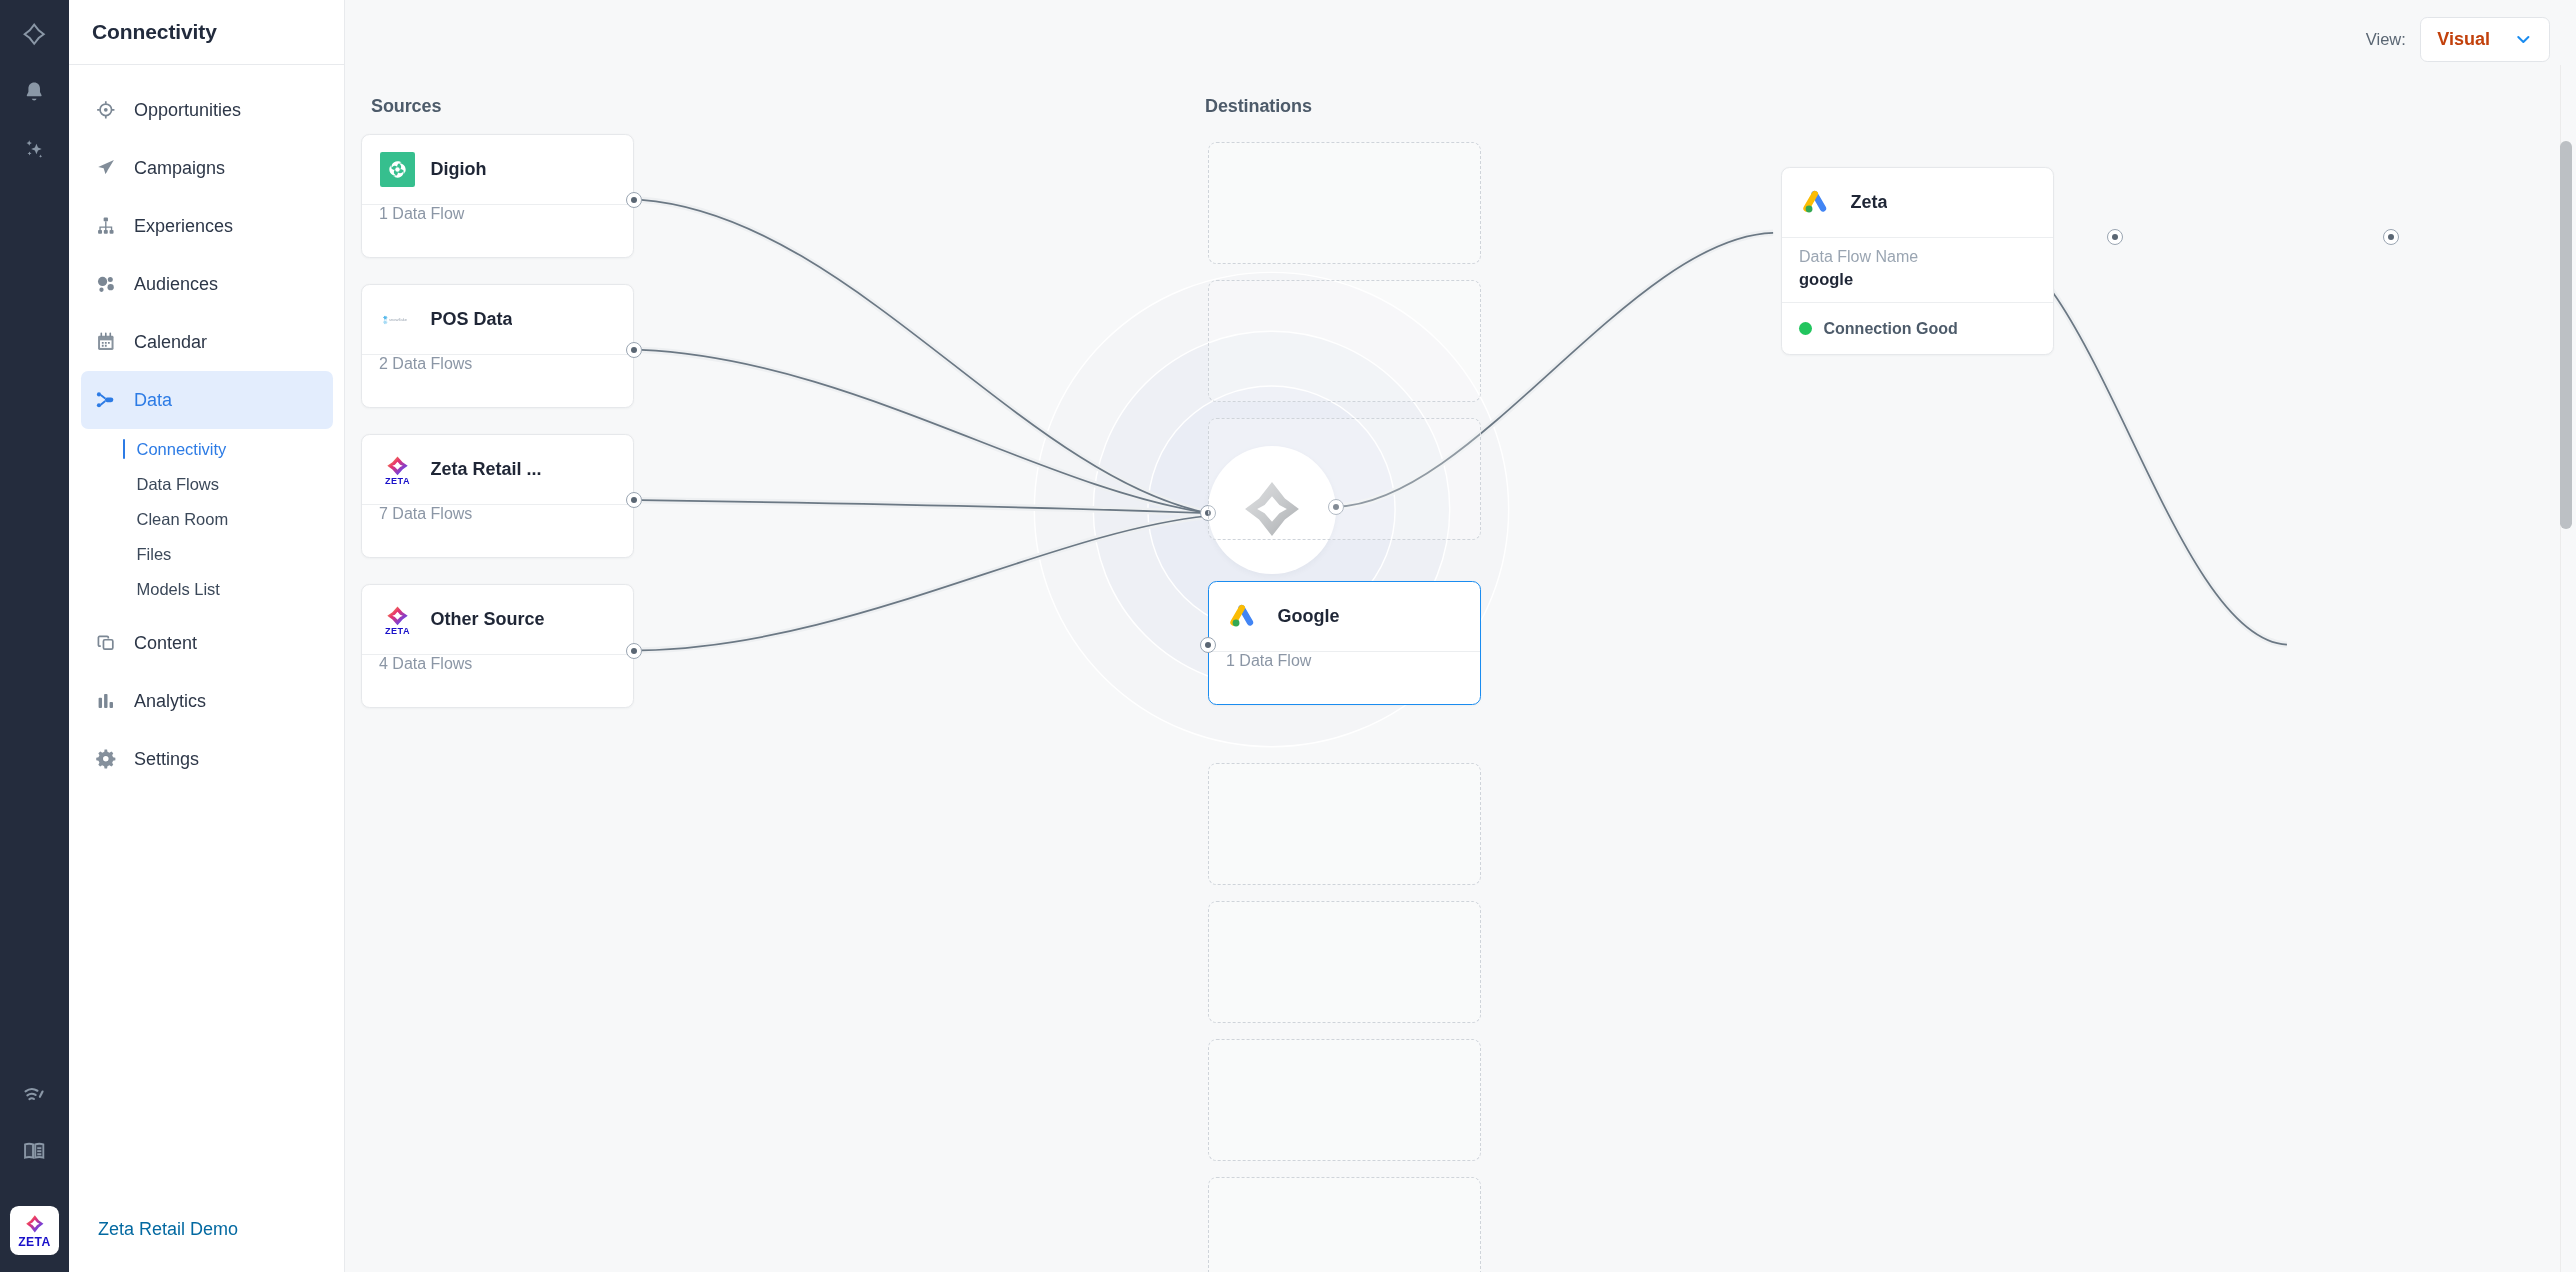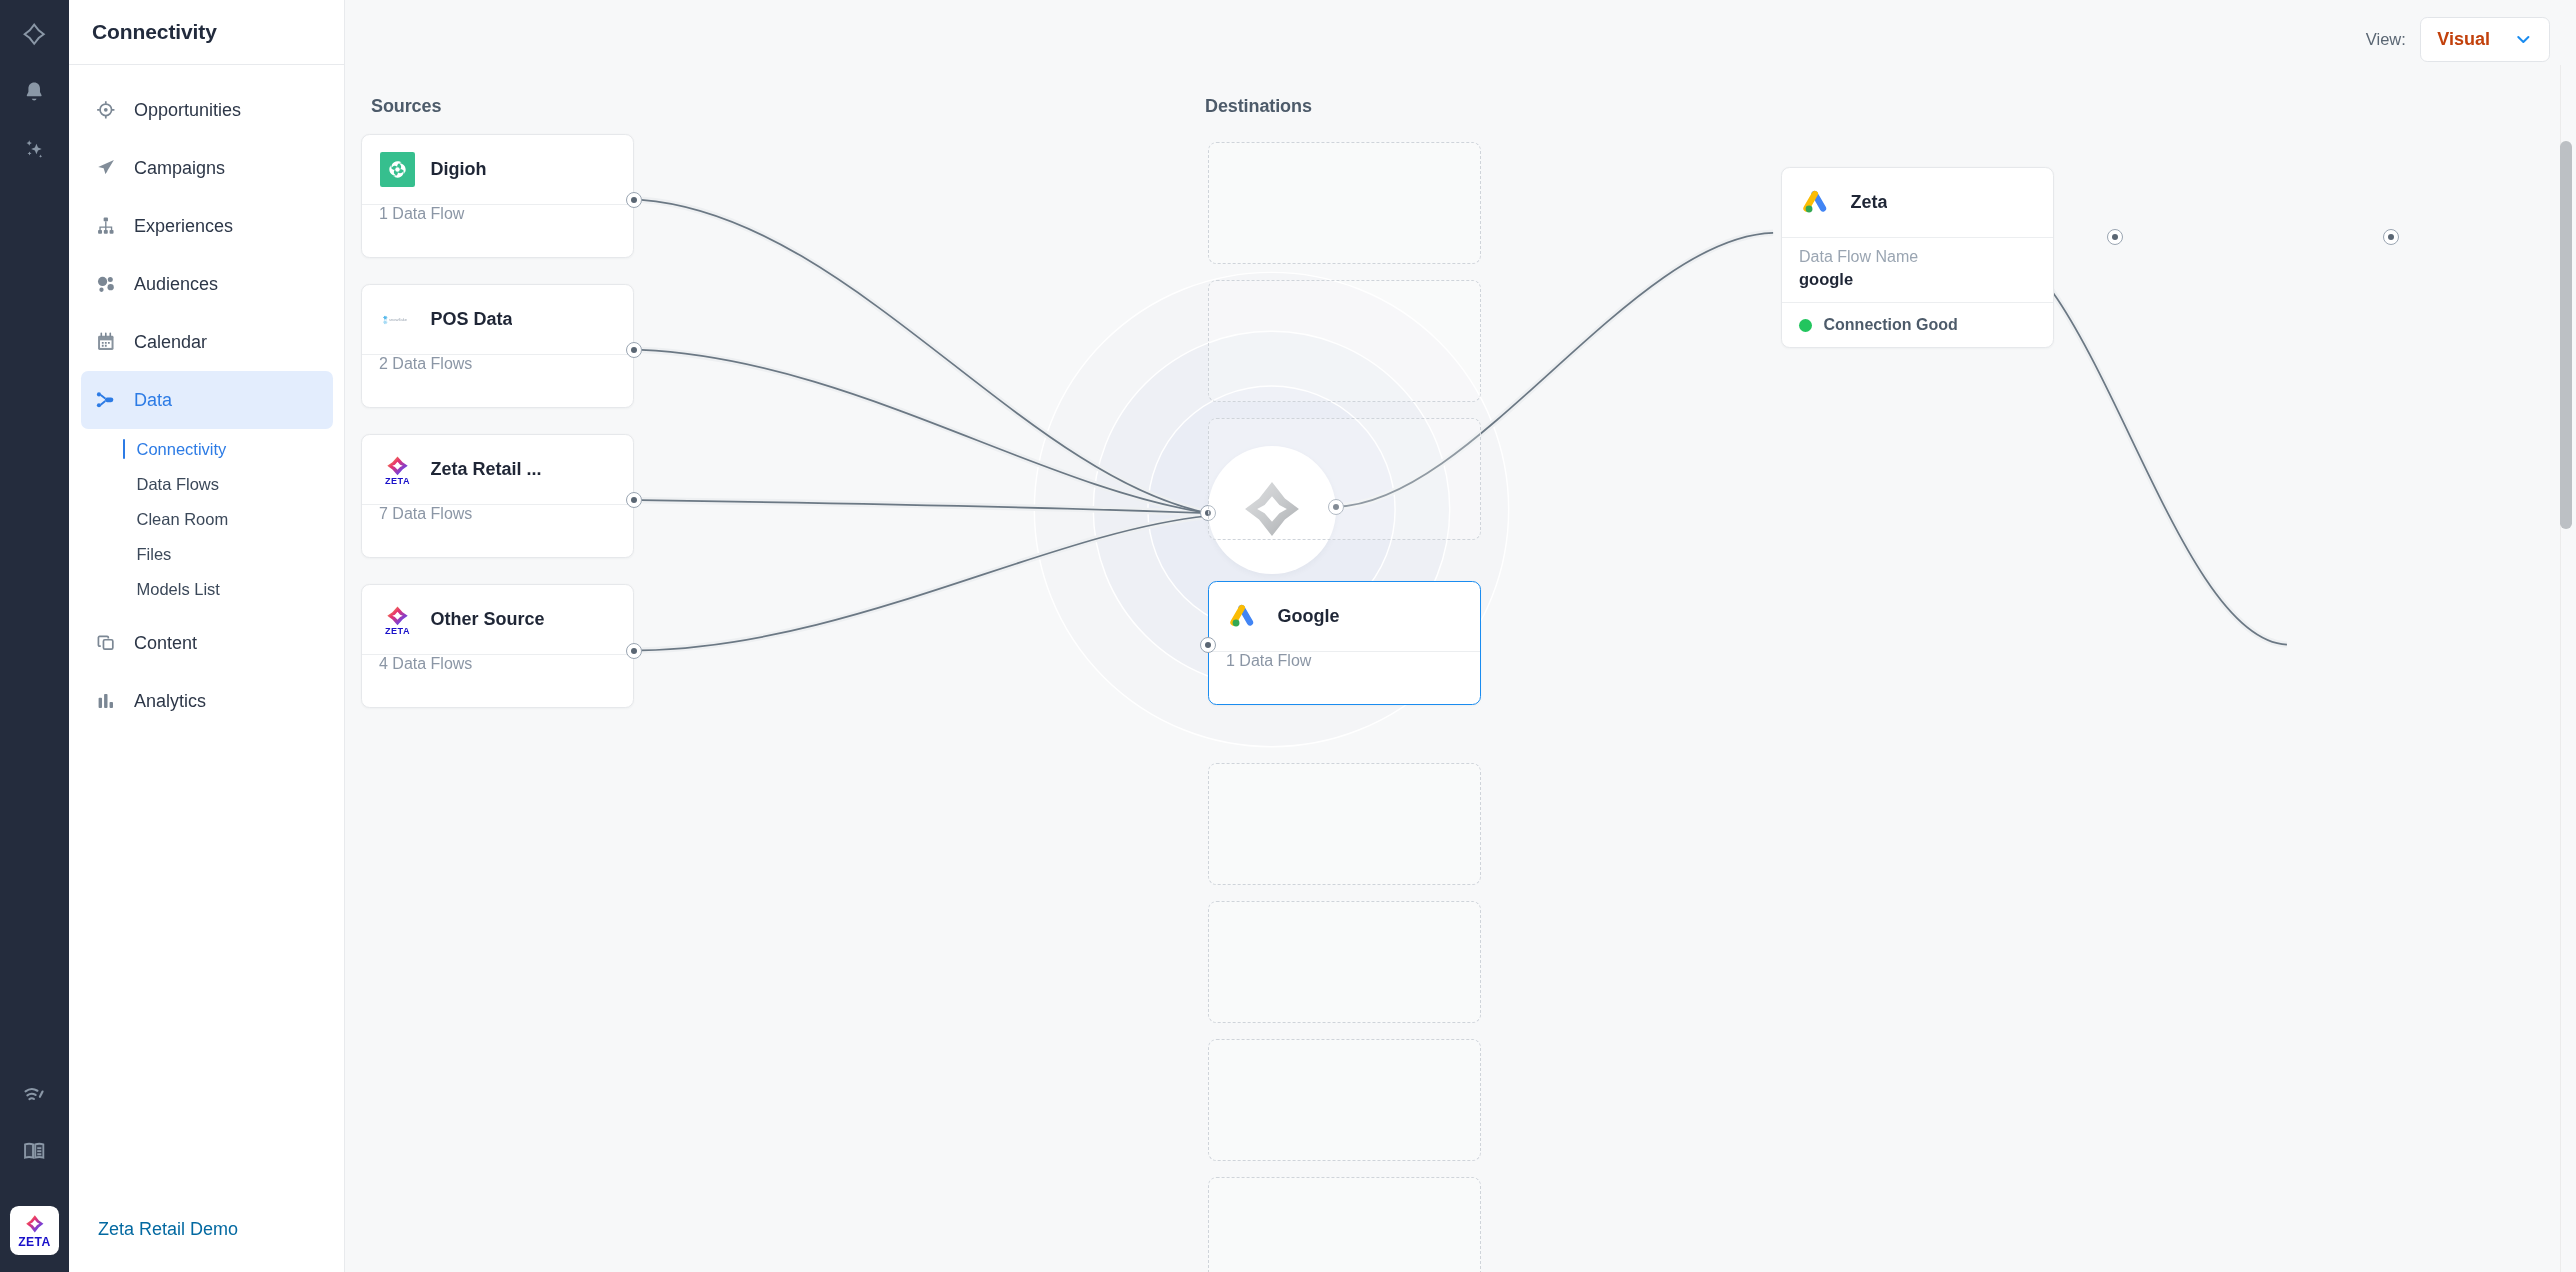--- a/index.html
+++ b/index.html
@@ -145,21 +145,21 @@
   .card-row {
     border-top: 0.7px solid #eceef0;
     padding: 0 17px; height: 53px;
     display: flex; align-items: flex-start;
   }
   .card-sub { font-size: 16px; color: #8b96a5; }
   .card-field { padding: 10px 17px 13px 17px; border-top: 0.7px solid #eceef0; }
   .field-label { font-size: 16px; color: #9aa5b2; margin-bottom: 4.3px; }
   .field-value { font-size: 16.5px; font-weight: bold; color: #1f2636; }
   .card-status {
-    border-top: 0.7px solid #eceef0; height: 45px;
+    border-top: 0.7px solid #eceef0; height: 52px;
     display: flex; align-items: center; gap: 11.5px; padding: 0 17px;
   }
   .dot-ok { width: 13px; height: 13px; border-radius: 50%; background: #22c55e; flex:0 0 13px;}
   .status-text { font-size: 16px; font-weight: bold; color: #4d5b6a; }
 
   .card.selected { border: 1.4px solid #1a8cf0; }
 
   
   .slot {
     position: absolute; width: 273px; height: 122px;
@@ -363,20 +363,30 @@
         <span class="ni-icon">
           <svg width="21.6" height="21.6" viewBox="0 0 24 24" fill="currentColor">
             <rect x="4" y="8.6" width="3.8" height="11.4" rx="1"></rect>
             <rect x="10.1" y="4.4" width="3.8" height="15.6" rx="1"></rect>
             <rect x="16.2" y="13.2" width="3.8" height="6.8" rx="1"></rect>
           </svg>
         </span>
         <span class="ni-label">Analytics</span>
       </div>
 
+      <div class="nav-item">
+        <span class="ni-icon">
+          <svg width="21.6" height="21.6" viewBox="0 0 24 24" fill="currentColor">
+            <path d="M12 8.1a3.9 3.9 0 1 0 0 7.8 3.9 3.9 0 0 0 0-7.8zm0 6a2.1 2.1 0 1 1 0-4.2 2.1 2.1 0 0 1 0 4.2z"></path>
+            <path d="M10.6 1.6h2.8l.45 2.5 2.2 1.05 2.25-1.2 1.98 1.98-1.2 2.25 1.05 2.2 2.5.45v2.8l-2.5.45-1.05 2.2 1.2 2.25-1.98 1.98-2.25-1.2-2.2 1.05-.45 2.5h-2.8l-.45-2.5-2.2-1.05-2.25 1.2-1.98-1.98 1.2-2.25-1.05-2.2-2.5-.45v-2.8l2.5-.45 1.05-2.2-1.2-2.25L5.9 3.95l2.25 1.2 2.2-1.05z" fill-opacity=".92"></path>
+            <circle cx="12" cy="12" r="3.1" fill="#ffffff"></circle>
+          </svg>
+        </span>
+        <span class="ni-label">Settings</span>
+      </div>
 
     </div>
 
     <div class="nav-foot">
       <div class="nav-foot-label">Zeta Retail Demo</div>
     </div>
   </div>
 
   <div class="canvas">
 

